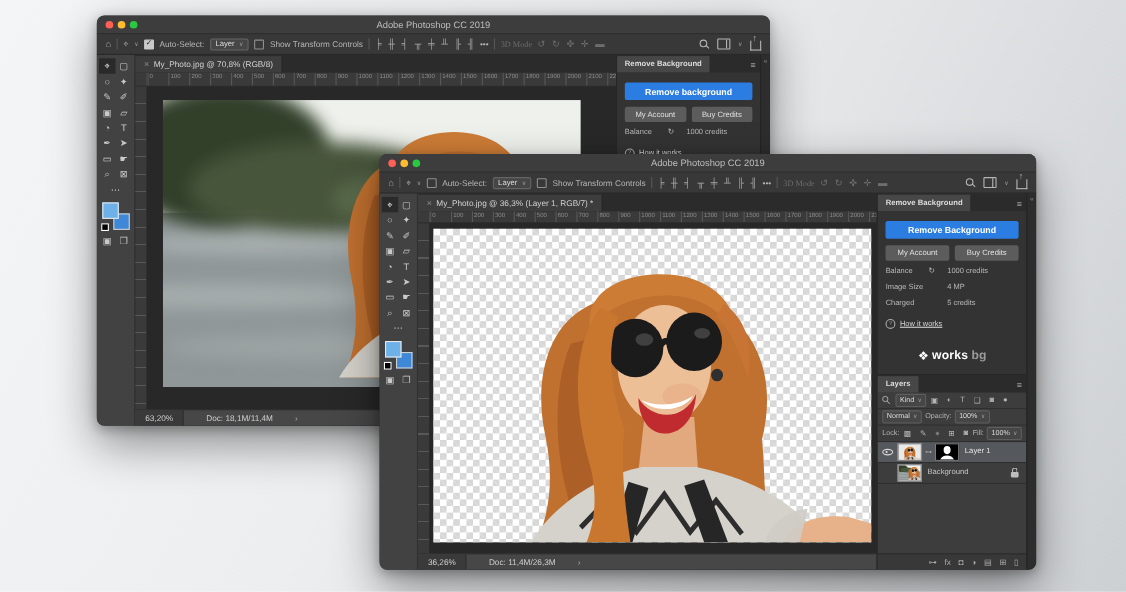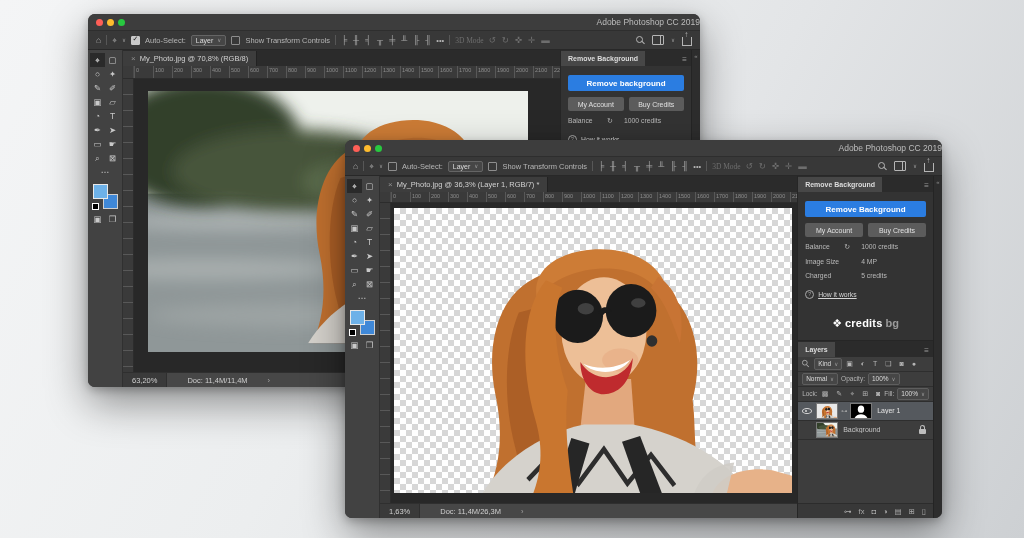--- a/index.html
+++ b/index.html
@@ -11,21 +11,21 @@
     box-shadow:0 16px 42px rgba(0,0,0,.42),0 3px 10px rgba(0,0,0,.25);
     display:flex;flex-direction:column;}
   .win-back{left:88px;top:14px;width:612px;height:373px;}
   .win-front{left:345px;top:140px;width:597px;height:378px;}
 
   .titlebar{flex:0 0 16px;height:16px;background:#3d3d3d;border-bottom:1px solid #2e2e2e;
     display:flex;align-items:center;position:relative;}
   .lights{display:flex;gap:4px;margin-left:8px;z-index:2;}
   .light{width:7px;height:7px;border-radius:50%;}
   .light.red{background:#ff5f57;} .light.yellow{background:#febc2e;} .light.green{background:#28c840;}
-  .title{position:absolute;left:0;right:0;text-align:right;font-size:8.5px;color:#bdbdbd;}
+  .title{position:absolute;left:0;right:0;text-align:center;font-size:8.5px;color:#bdbdbd;}
 
   .optionsbar{flex:0 0 18px;height:18px;background:#383838;border-bottom:1px solid #282828;
     display:flex;align-items:center;gap:5px;padding:0 8px;font-size:7.5px;color:#b5b5b5;
     white-space:nowrap;overflow:hidden;}
   .divider{width:1px;height:10px;background:#575757;flex:0 0 1px;}
   .opt-icon{font-size:8.5px;color:#a8a8a8;line-height:1;}
   .opt-label{font-size:7.5px;color:#b5b5b5;}
   .dim{color:#6e6e6e;font-family:Liberation Serif, serif;}
   .caret-sm{font-size:5.5px;color:#9a9a9a;}
   .checkbox{width:7px;height:7px;border:1px solid #8d8d8d;border-radius:1px;display:inline-block;
@@ -324,21 +324,21 @@
       <div class="docbody">
         <div class="ruler-v"></div>
         <div class="pasteboard">
           <svg class="back-photo" viewBox="0 0 470 300" preserveAspectRatio="none">
               <use href="#scene-sym"></use>
             </svg>
         </div>
       </div>
       <div class="statusbar">
         <span class="zoombox">63,20%</span>
-        <span>Doc: 11,4M/11,4M</span>
+        <span>Doc: 18,1M/11,4M</span>
         <span class="chev">›</span>
       </div>
     </div>
 
     <div class="panelcol">
       <div class="panelheader">
         <span class="paneltab">Remove Background</span>
         <span class="panelmenu">≡</span>
       </div>
       <div class="panelbody">
@@ -486,21 +486,21 @@
         <div class="ruler-v"></div>
         <div class="pasteboard">
           <div class="front-canvas checker">
             <svg class="front-photo" viewBox="0 0 440 300" preserveAspectRatio="none">
                 <use href="#woman-sym"></use>
               </svg>
           </div>
         </div>
       </div>
       <div class="statusbar">
-        <span class="zoombox">1,63%</span>
+        <span class="zoombox">36,26%</span>
         <span>Doc: 11,4M/26,3M</span>
         <span class="chev">›</span>
       </div>
     </div>
 
     <div class="panelcol">
       <div class="panelheader">
         <span class="paneltab">Remove Background</span>
         <span class="panelmenu">≡</span>
       </div>
@@ -524,21 +524,21 @@
           <span class="infolabel">Charged</span>
           <span class="refresh hidden"></span>
           <span class="infoval">5 credits</span>
         </div>
         <div class="linkrow">
           <span class="qcircle">?</span>
           <a class="helplink">How it works</a>
         </div>
         <div class="logo">
           <span class="d">❖</span>
-          <span class="w1">credits</span>
+          <span class="w1">works</span>
             <span class="w2">bg</span>
         </div>
       </div>
 
       <div class="layers">
         <div class="panelheader">
           <span class="paneltab">Layers</span>
           <span class="panelmenu">≡</span>
         </div>
         <div class="filterrow">

